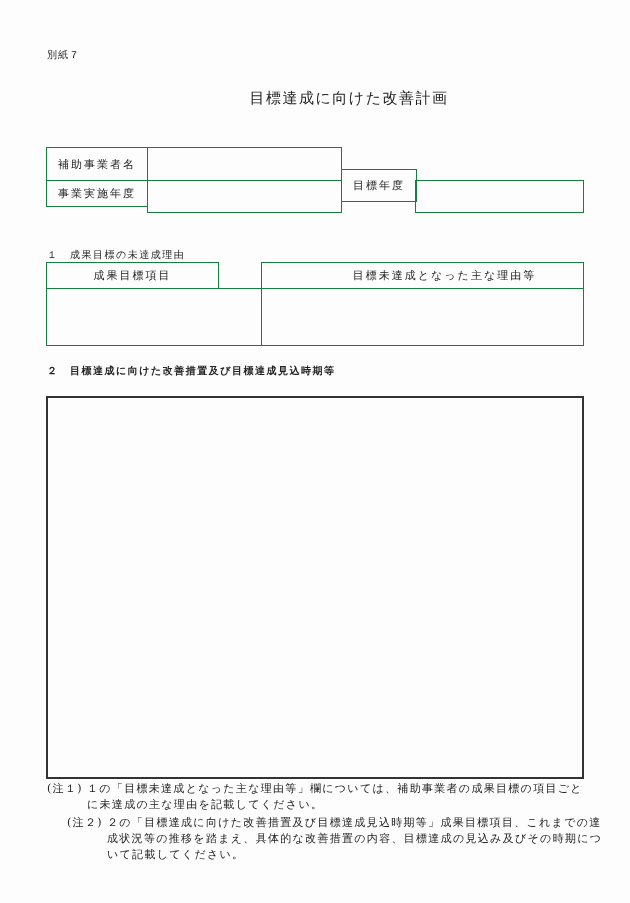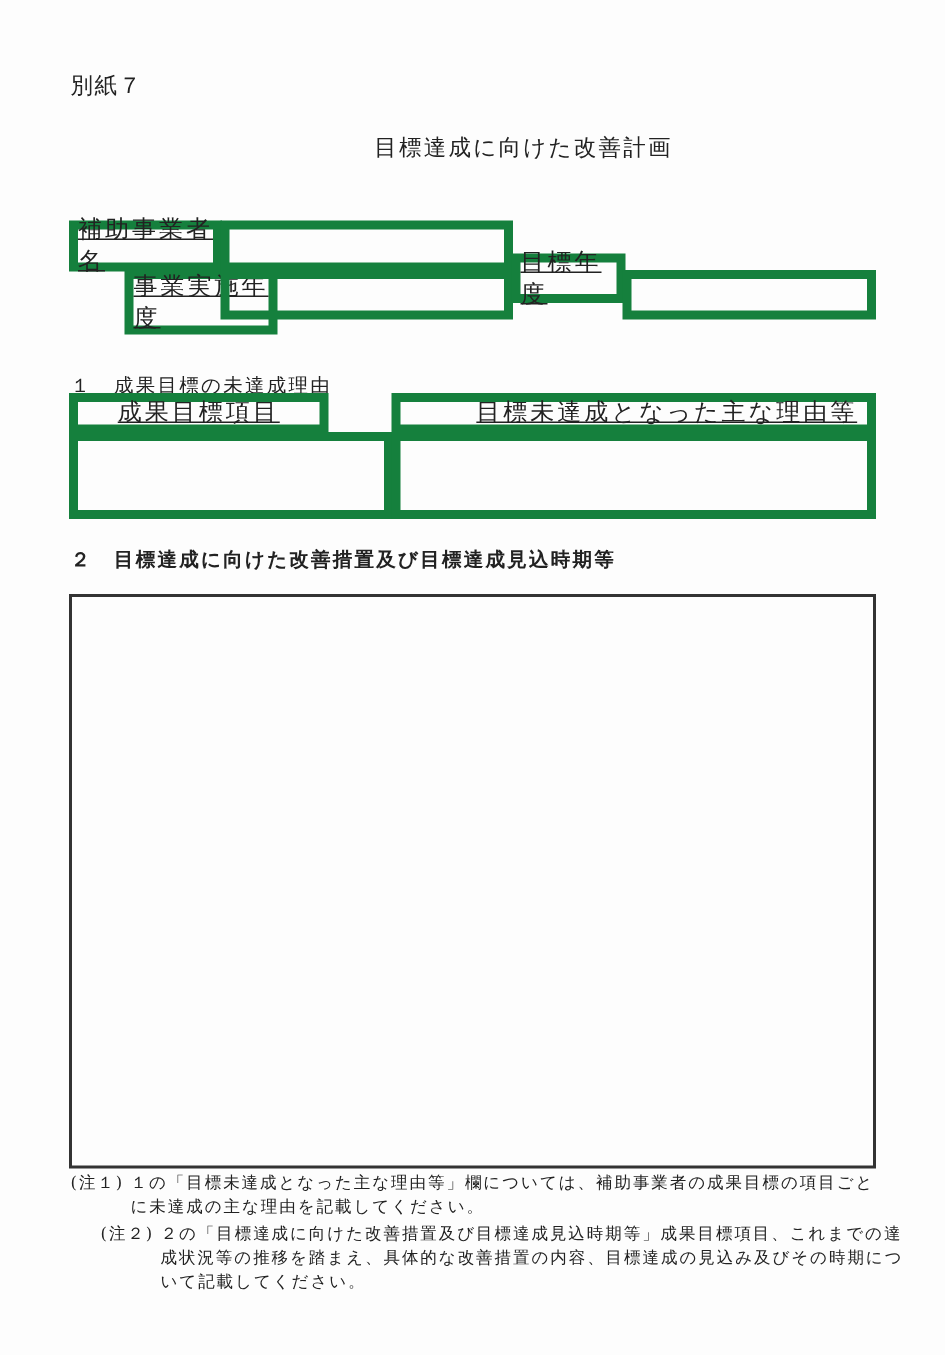--- a/index.html
+++ b/index.html
@@ -2,39 +2,39 @@
 <html><head>
 <meta charset="utf-8">
 <style>
   html, body { margin: 0; padding: 0; }
   body {
     width: 630px; height: 903px; background: #fdfdfd; position: relative;
     font-family: "DejaVu Serif", "Liberation Serif", serif; color: #222;
     overflow: hidden;
   }
   .abs { position: absolute; }
-  .annex { left: 47px; top: 48px; font-size: 15px; letter-spacing: 1px; }
+  .annex { left: 47px; top: 48px; font-size: 10px; letter-spacing: 1px; }
   .title { left: 0; width: 630px; top: 89px; text-align: center; font-size: 15px; letter-spacing: 1.5px; margin-left: 34px; }
-  .cell { position: absolute; box-sizing: border-box; border: 6px solid #15803d; display: flex; align-items: center; justify-content: center; font-size: 16px; letter-spacing: 2px; text-decoration: underline; }
-  .sec-heading { font-size: 13px; letter-spacing: 1.5px; text-align: center; }
+  .cell { position: absolute; box-sizing: border-box; border: 1px solid #15803d; display: flex; align-items: center; justify-content: center; font-size: 11px; letter-spacing: 2px; }
+  .sec-heading { font-size: 10px; letter-spacing: 1.5px; text-align: center; }
   .bigbox { position: absolute; box-sizing: border-box; border: 2px solid #333; }
   .note { position: absolute; font-size: 11px; line-height: 16px; letter-spacing: 1.3px; }
   .note .lbl { position: absolute; left: 0; top: 0; }
   .note .txt { margin-left: 40px; display: block; text-indent: 0; }
 </style>
 </head>
 <body>
 
 <div class="abs annex">別紙７</div>
 <div class="abs title">目標達成に向けた改善計画</div>
 
 <div>
   <div class="cell" style="left:46px;top:147px;width:102px;height:34px;">補助事業者名</div>
   <div class="cell" style="left:147px;top:147px;width:195px;height:34px;"></div>
-  <div class="cell" style="left:46px;top:180px;width:102px;height:43px;margin-left:37px;">事業実施年度</div>
+  <div class="cell" style="left:46px;top:180px;width:102px;height:27px;">事業実施年度</div>
   <div class="cell" style="left:147px;top:180px;width:195px;height:33px;"></div>
   <div class="cell" style="left:341px;top:169px;width:76px;height:33px;">目標年度</div>
   <div class="cell" style="left:415px;top:180px;width:169px;height:33px;"></div>
 </div>
 
 <div class="abs sec-heading" style="left:47px;top:248px;">１　成果目標の未達成理由</div>
 <div>
   <div class="cell" style="left:46px;top:262px;width:173px;height:27px;">成果目標項目</div>
   <div class="cell" style="left:261px;top:262px;width:323px;height:27px;padding-left:44px;">目標未達成となった主な理由等</div>
   <div class="cell" style="left:46px;top:288px;width:216px;height:58px;"></div>

